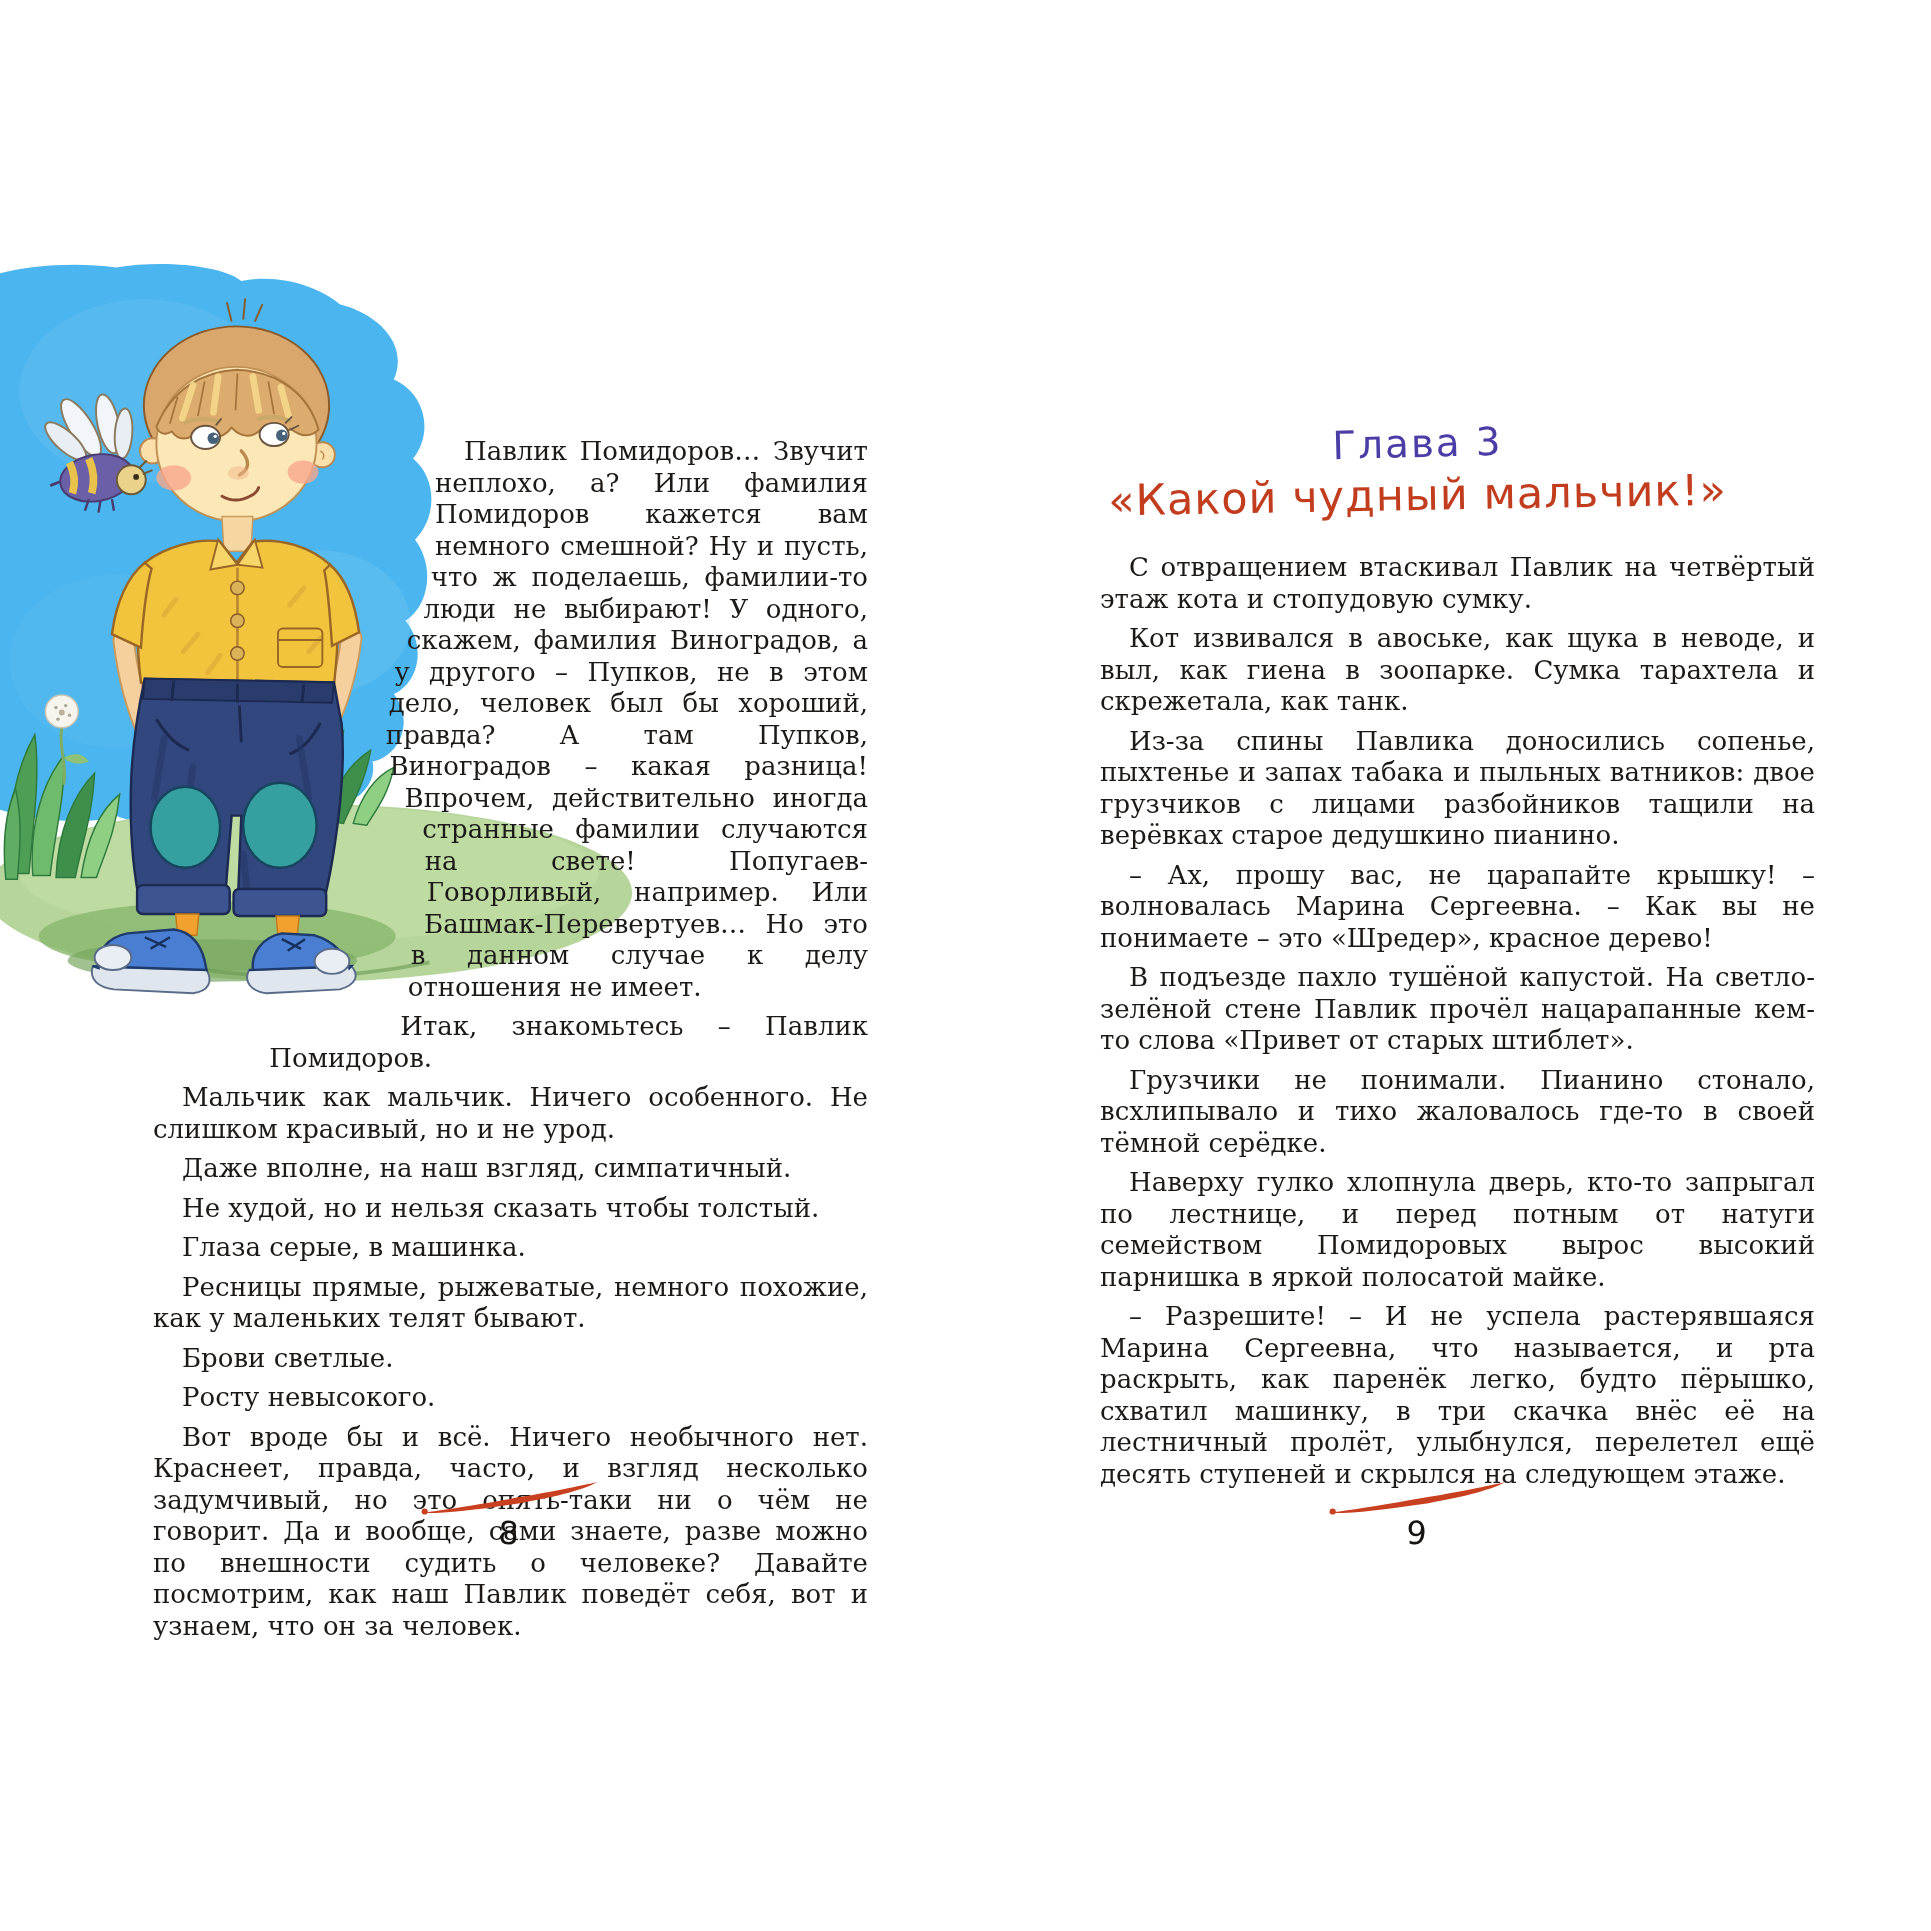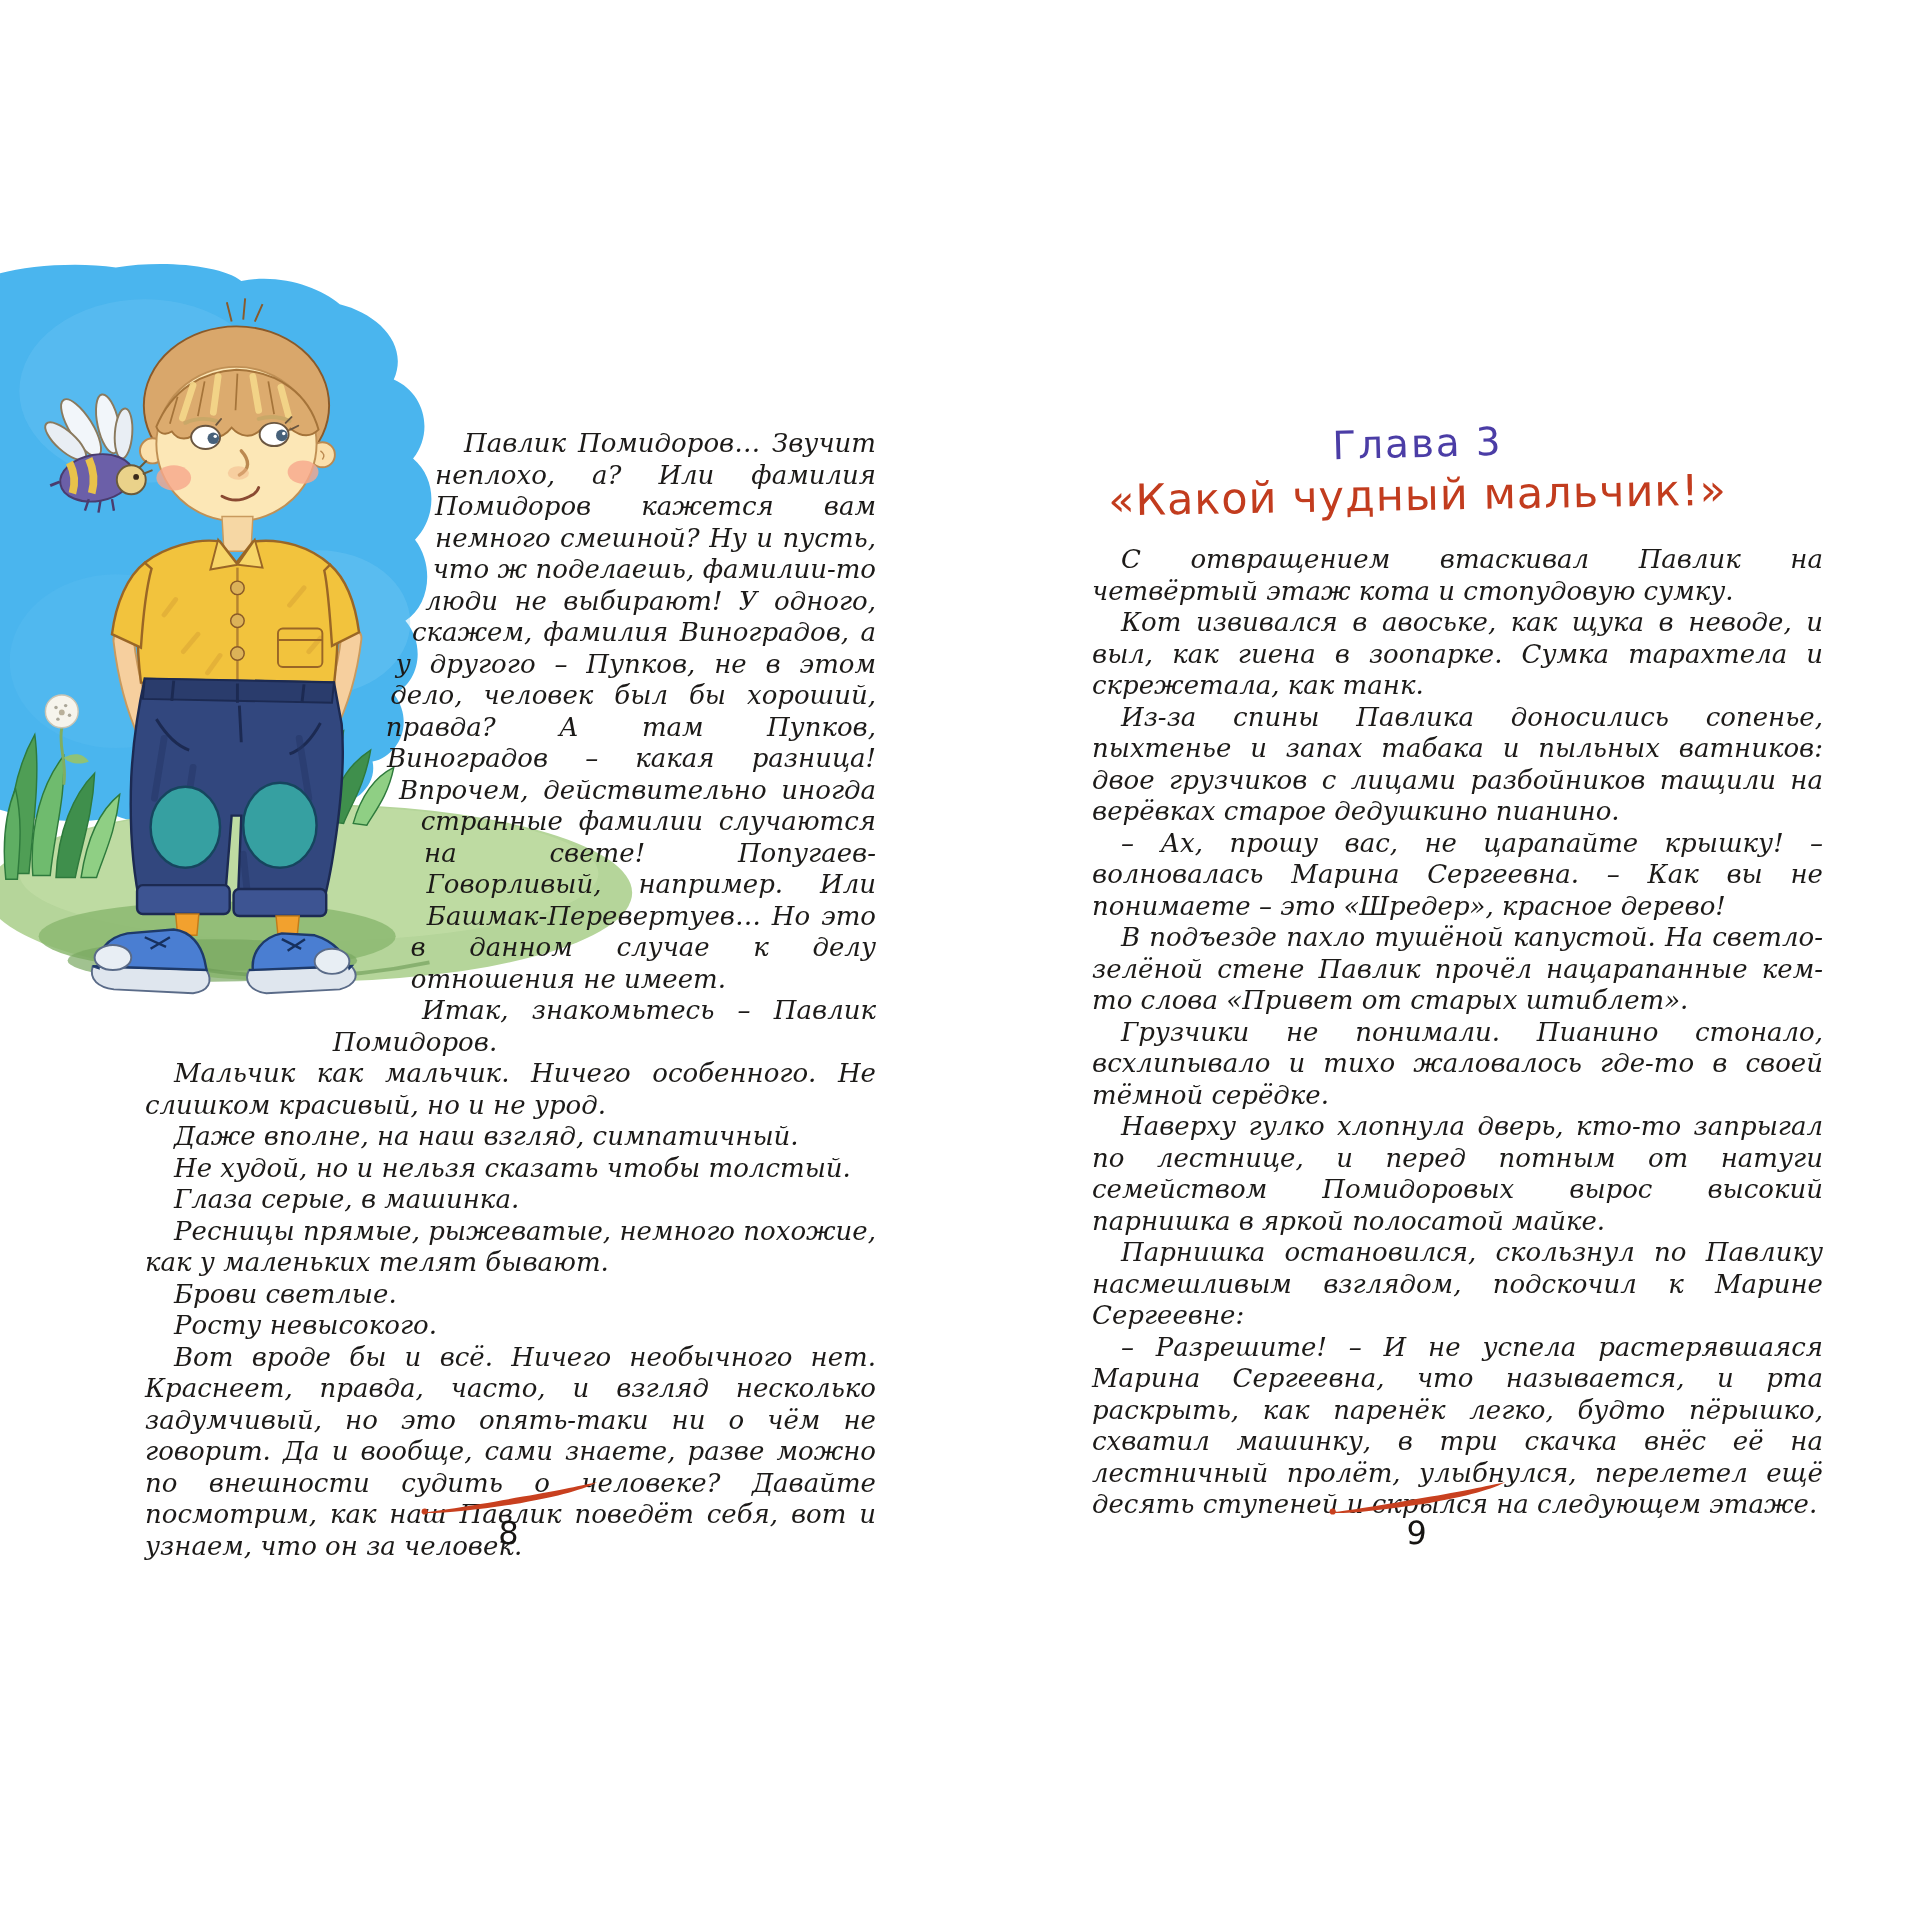--- a/index.html
+++ b/index.html
@@ -5,21 +5,21 @@
   html,body{margin:0;padding:0;}
   body{
     width:1931px;height:1931px;position:relative;overflow:hidden;
     background:#ffffff;color:#1c1a18;
     font-family:"DejaVu Serif","Liberation Serif",serif;
   }
   .page-text{
     position:absolute;width:731px;
     font-size:26px;line-height:31.5px;text-align:justify;
   }
-  .page-text p{margin:0;text-indent:29px;font-style:italic;}
+  .page-text p{margin:8px;text-indent:29px;}
   #left-text{left:145px;top:428px;}
   #right-text{left:1092px;top:544px;}
   .wrap-float{
     float:left;width:290px;height:630px;
     shape-outside:polygon(0px 0px,286px 0px,284px 116px,271px 172px,247px 209px,
       235px 276px,235px 344px,245px 375px,271px 413px,276px 475px,253px 504px,
       260px 537px,238px 572px,166px 601px,29px 626px,0px 630px);
     shape-margin:5.8px;
   }
   .chapter-head{
@@ -208,21 +208,20 @@
 
 <div class="page-text" id="right-text">
   <div>
       <p>С отвращением втаскивал Павлик на четвёртый этаж кота и стопудовую сумку.</p>
       <p>Кот извивался в авоське, как щука в неводе, и выл, как гиена в зоопарке. Сумка тарахтела и скрежетала, как танк.</p>
       <p>Из-за спины Павлика доносились сопенье, пыхтенье и запах табака и пыльных ватников: двое грузчиков с лицами разбойников тащили на верёвках старое дедушкино пианино.</p>
       <p>– Ах, прошу вас, не царапайте крышку! – волновалась Марина Сергеевна. – Как вы не понимаете – это «Шредер», красное дерево!</p>
       <p>В подъезде пахло тушёной капустой. На светло-зелёной стене Павлик прочёл нацарапанные кем-то слова «Привет от старых штиблет».</p>
       <p>Грузчики не понимали. Пианино стонало, всхлипывало и тихо жаловалось где-то в своей тёмной серёдке.</p>
       <p>Наверху гулко хлопнула дверь, кто-то запрыгал по лестнице, и перед потным от натуги семейством Помидоровых вырос высокий парнишка в яркой полосатой майке.</p>
-      <p>Парнишка остановился, скользнул по Павлику насмешливым взглядом, подскочил к Марине Сергеевне:</p>
       <p>– Разрешите! – И не успела растерявшаяся Марина Сергеевна, что называется, и рта раскрыть, как паренёк легко, будто пёрышко, схватил машинку, в три скачка внёс её на лестничный пролёт, улыбнулся, перелетел ещё десять ступеней и скрылся на следующем этаже.</p>
     </div>
 </div>
 
 <div class="pagenum-group" id="pagenum-left">
   <svg class="stroke-svg" width="183" height="39" viewBox="0 0 190 40">
     <path fill="#c8401f" d="M3,35 C20,33 60,27 110,18 C150,11 172,6 187,3 C170,12 140,19 100,26 C60,32 25,36 3,35 Z"></path>
     <circle cx="8" cy="33.5" r="3.2" fill="#c8401f"></circle>
   </svg>
   <div class="pagenum">8</div>

